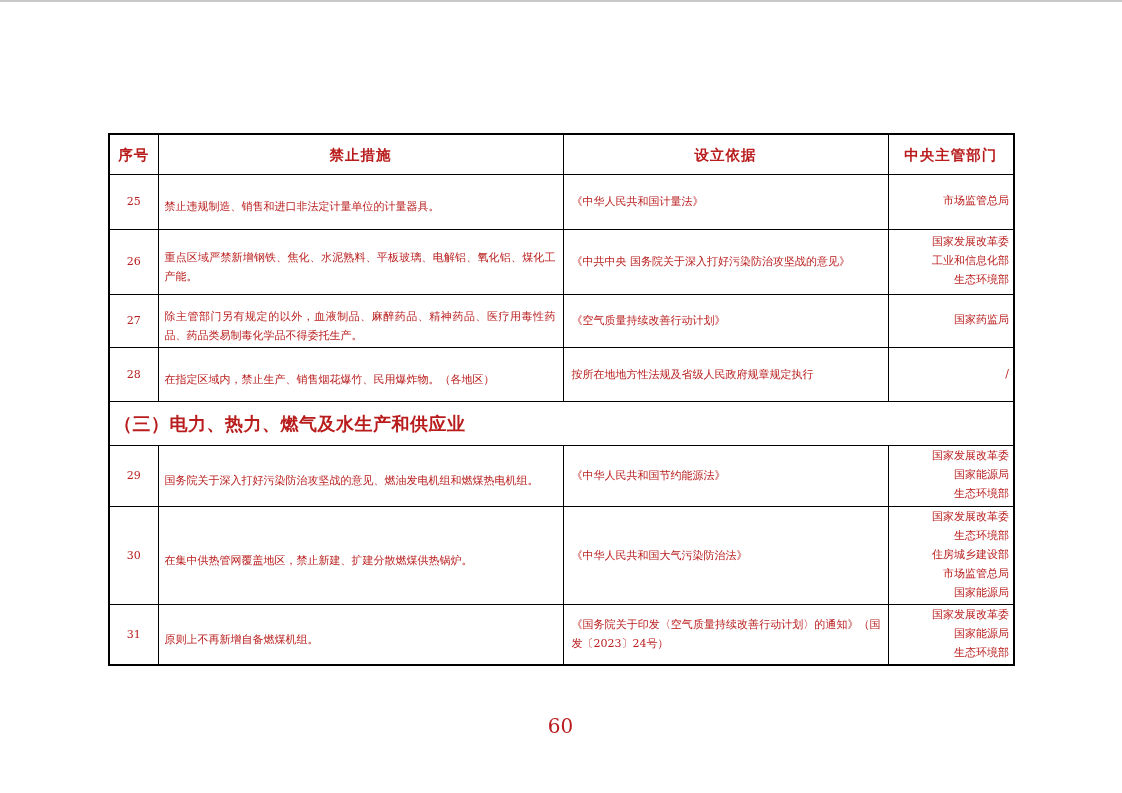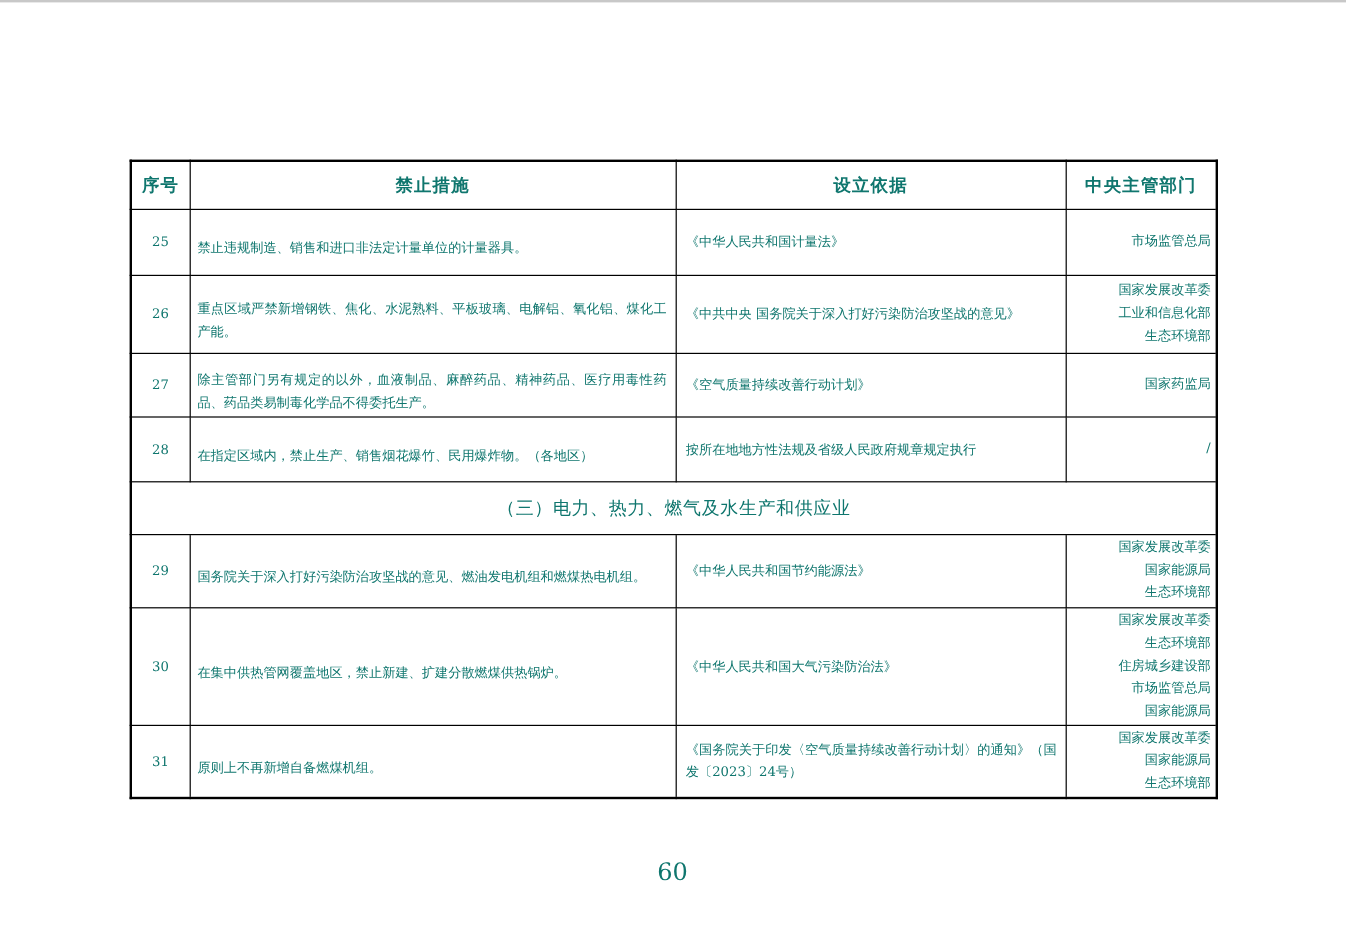--- a/index.html
+++ b/index.html
@@ -6,21 +6,21 @@
     margin: 0;
     padding: 0;
     background: #ffffff;
   }
   .page {
     position: relative;
     width: 1122px;
     height: 793px;
     background: #ffffff;
     font-family: "DejaVu Serif", "Liberation Serif", serif;
-    color: #0f766e;
+    color: #b91c1c;
     overflow: hidden;
   }
   .top-edge-line {
     position: absolute;
     top: 0;
     left: 0;
     width: 100%;
     height: 2px;
     background: #c8c8c8;
   }
@@ -71,23 +71,23 @@
     font-size: 12.5px;
   }
   td.cell-dept div {
     white-space: nowrap;
   }
   tr.section-row {
     height: 44px;
   }
   tr.section-row td {
     font-family: "DejaVu Sans", "Liberation Sans", sans-serif;
-    font-weight: normal;
-    font-size: 15px;
-    text-align: center;
+    font-weight: bold;
+    font-size: 18px;
+    text-align: left;
     padding: 0 4px;
     letter-spacing: 0.5px;
   }
   .h-r25 { height: 55px; }
   .h-r26 { height: 65px; }
   .h-r27 { height: 50px; margin-top: 26px; }
   .h-r28 { height: 54px; margin-top: 28px; }
   .h-r29 { height: 61px; }
   .h-r30 { height: 95px; }
   .h-r31 { height: 56px; }

